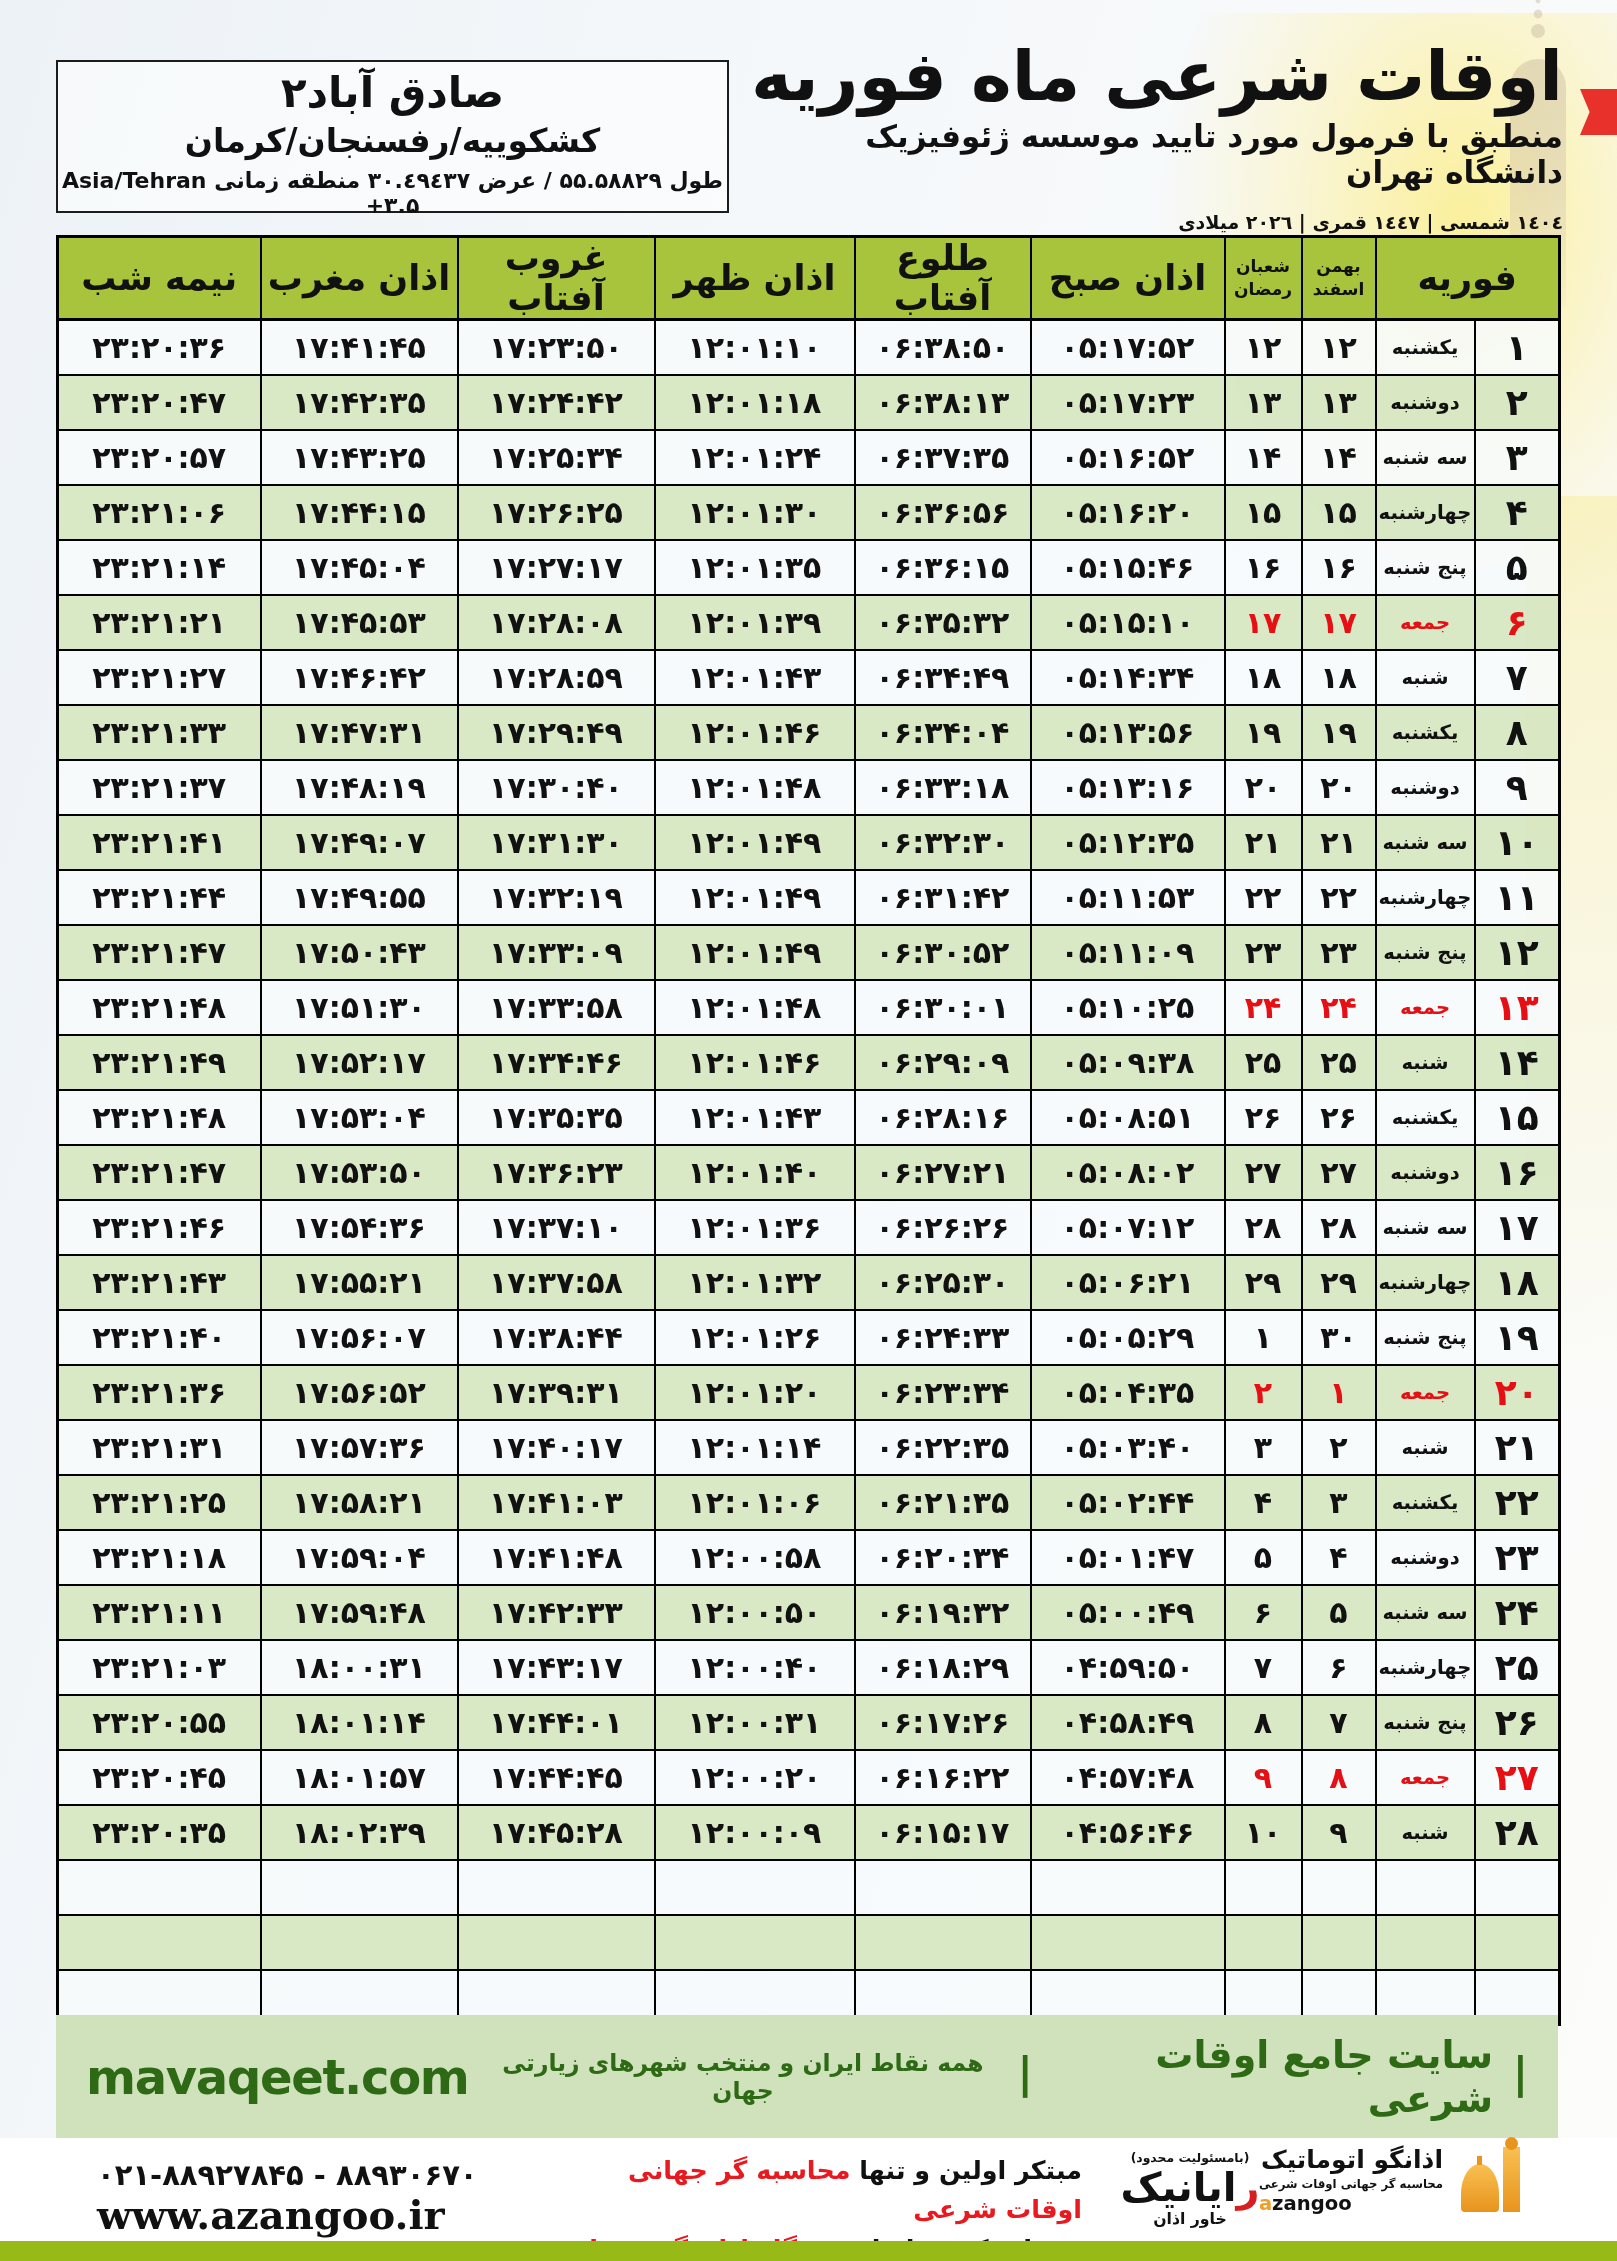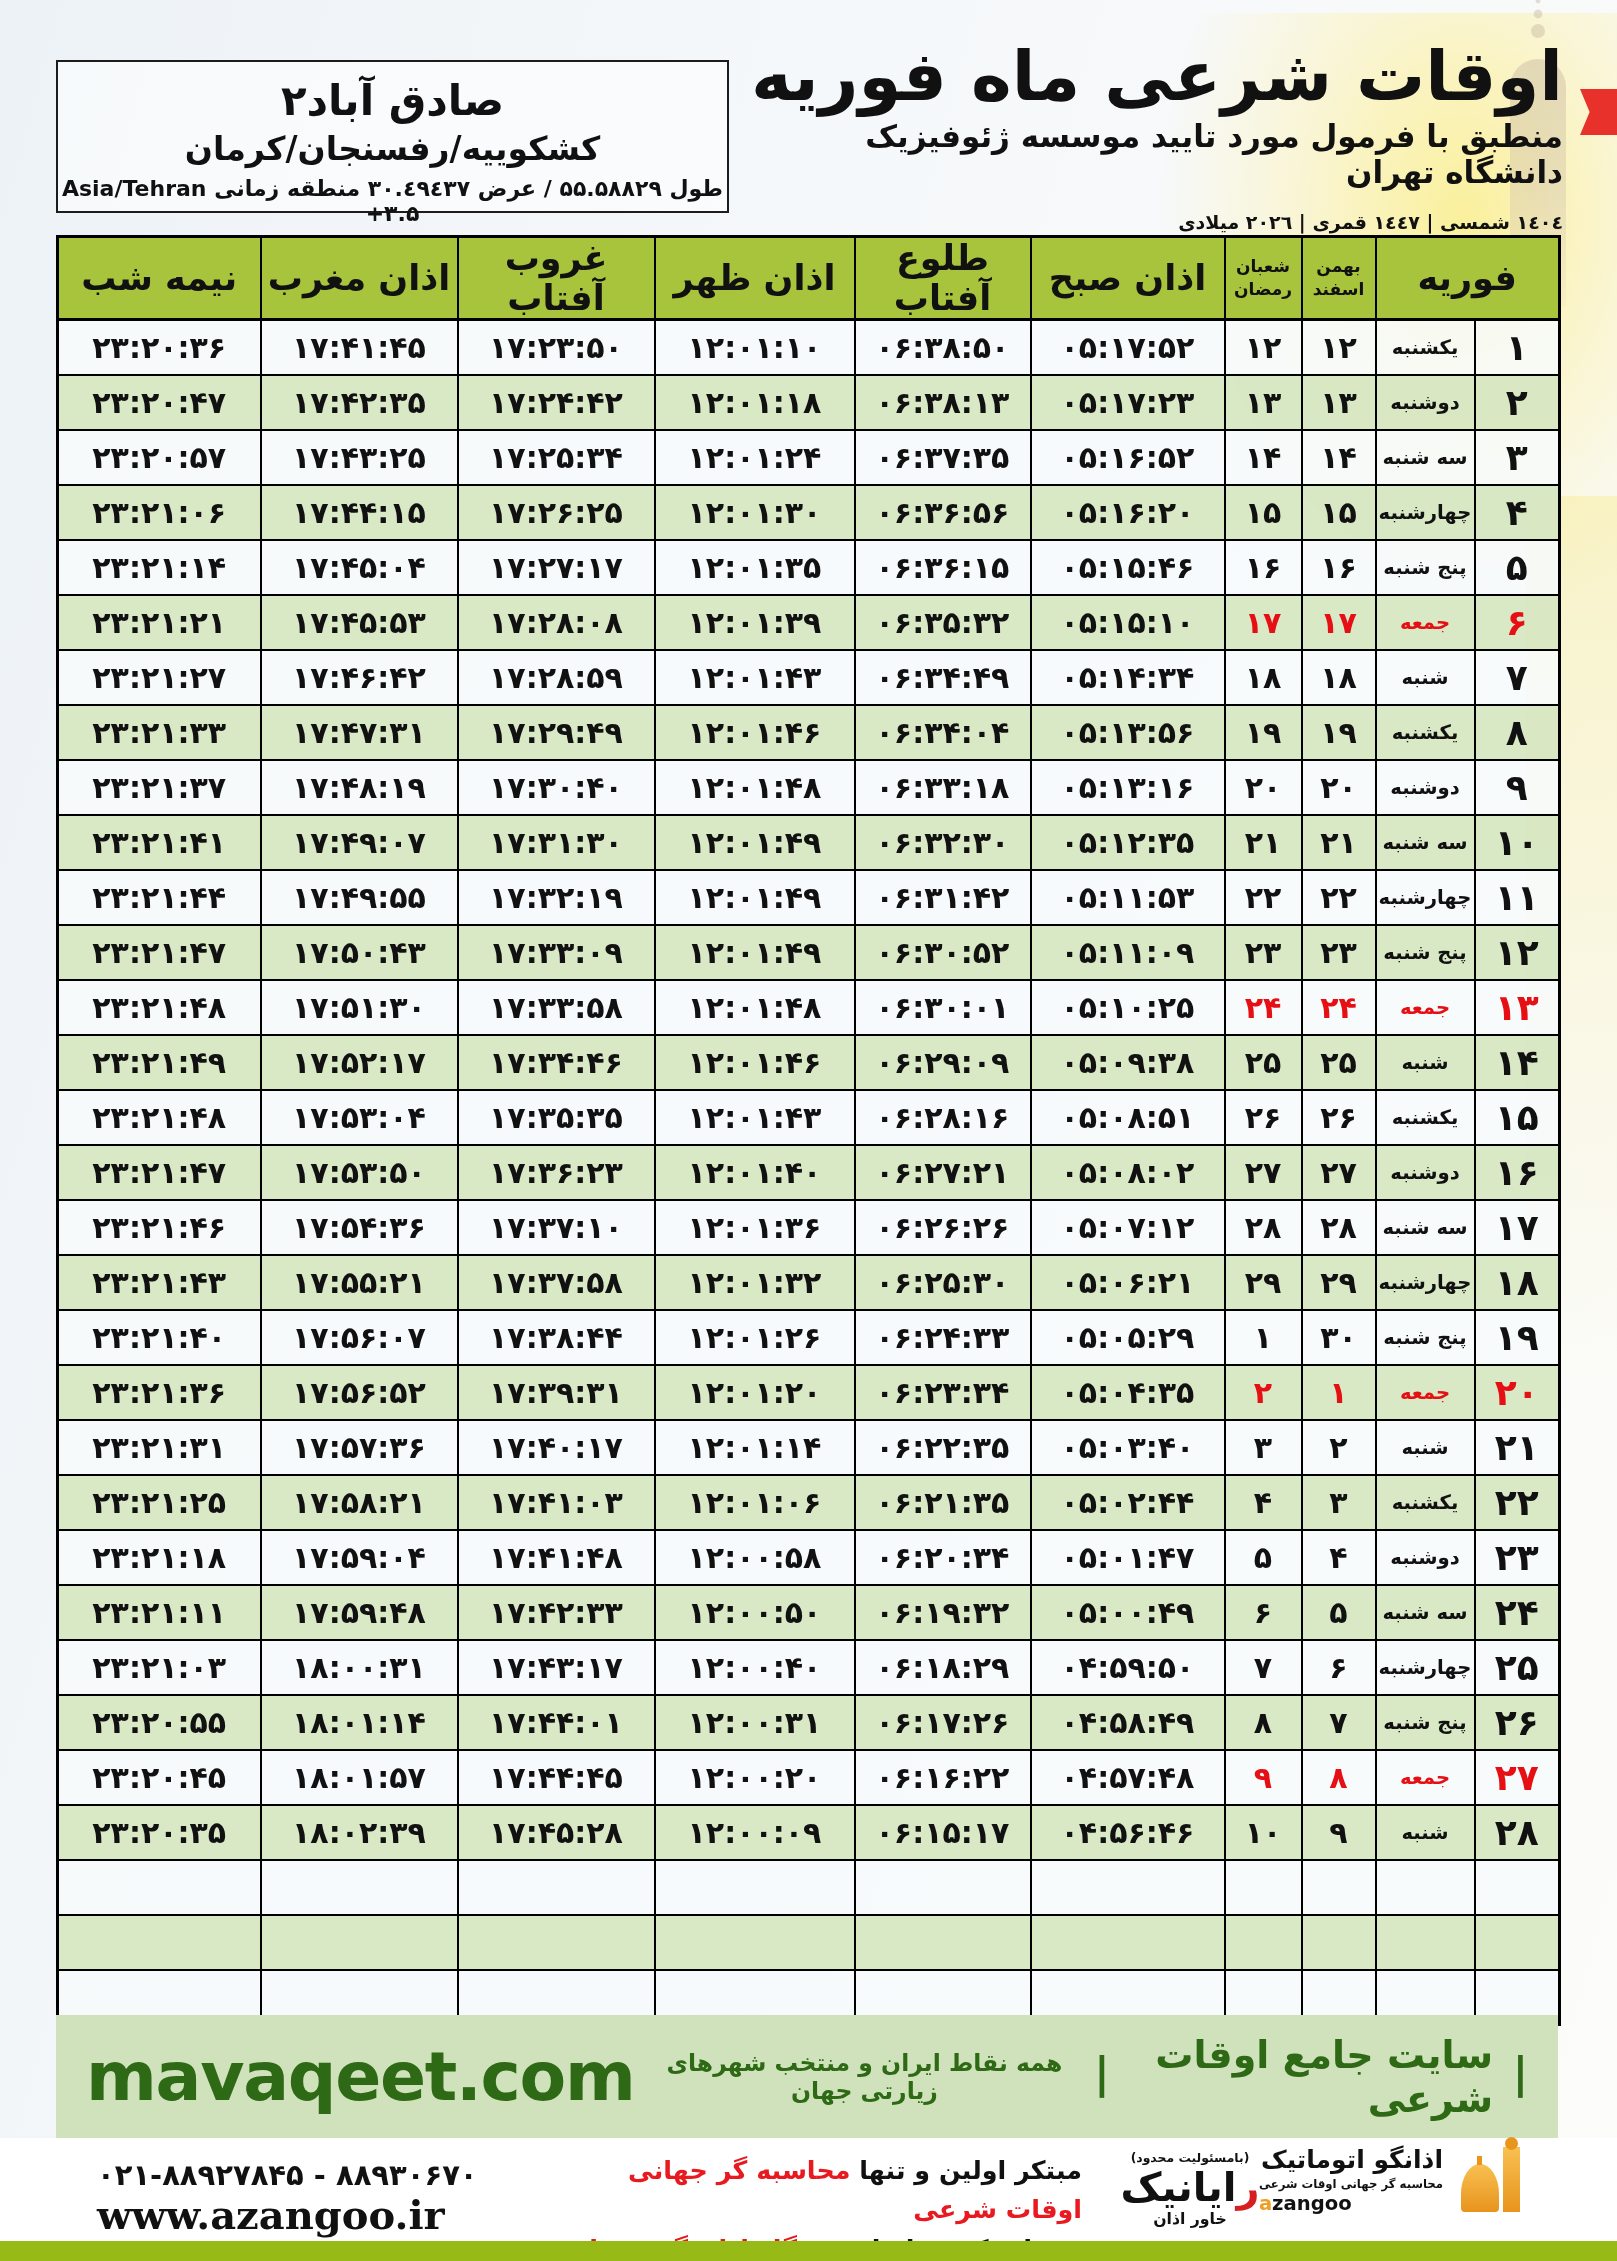--- a/index.html
+++ b/index.html
@@ -15,21 +15,21 @@
   .glow-b { position:absolute; right:0; top:496px; width:91px; height:913px; pointer-events:none;
     background:linear-gradient(180deg, rgba(248,236,160,.55), rgba(248,236,160,0)); }
   .minaret-sil { position:absolute; right:51px; top:59px; width:56px; height:248px; opacity:.35; pointer-events:none;
     background:linear-gradient(180deg,#b9a694 0%, #cdbcab 60%, rgba(205,188,171,.2) 100%); border-radius:28px 28px 0 0; }
   .minaret-sil:before { content:""; position:absolute; top:-35px; left:21px; width:14.4px; height:14.4px; border-radius:50%; background:#b9a694; box-shadow:0 -17px 0 -2.6px #b9a694, 0 -30px 0 -4.6px #b9a694; }
   .bookmark { position:absolute; right:0; top:89px; width:37px; height:46px; background:#e8312b;
     clip-path:polygon(0 0,100% 0,100% 100%,0 100%,26% 50%); }
 
   
   .loc-box { position:absolute; left:57px; top:60px; width:673px; height:153px; border:2.6px solid #1c1c1c;
-    background:rgba(255,255,255,.55); text-align:center; padding-top:13px; }
+    background:rgba(255,255,255,.55); text-align:center; padding-top:5px; }
   .loc-name { font-size:42px; font-weight:bold; line-height:1.25; }
   .loc-region { font-size:33px; font-weight:bold; line-height:1.3; }
   .loc-coords { font-size:22px; font-weight:bold; margin-top:5.2px; }
 
   
   .title-block { position:absolute; left:750px; top:38px; width:814px; }
   .main-title { font-size:69px; font-weight:bold; line-height:1.12; }
   .sub-title { font-size:31px; font-weight:bold; margin-top:2.6px; }
   .date-line { font-size:19px; font-weight:bold; margin-top:21px; }
 
@@ -53,21 +53,21 @@
   tr.friday .day-cell, tr.friday .weekday-cell, tr.friday .num-cell { color:#e50f14; }
   tr.empty td { height:55px; }
 
   
   .band { position:absolute; left:57px; top:2015px; width:1502px; height:123px; background:#cfe2bb; color:#2e6a15;
     display:flex; align-items:center; padding:0 30px; gap:19.6px; }
   .band .brand { font-size:60px; font-weight:bold; }
   .band .sep { font-size:42px; font-weight:bold; transform:translateY(-2.6px); }
   .band .tag1 { font-size:38px; font-weight:bold; }
   .band .tag2 { font-size:23.5px; font-weight:bold;text-align:center; }
-  .band .site { margin-right:auto; font-size:68px; font-weight:bold; direction:ltr; letter-spacing:-1.3px; }
+  .band .site { margin-right:auto; font-size:48px; font-weight:bold; direction:ltr; letter-spacing:-1.3px; }
 
   
   .bottom { position:absolute; left:0; top:2138px; width:1618px; height:104px; background:#fff; }
   .phones { position:absolute; left:98px; top:19.6px; font-size:29px; font-weight:bold; direction:ltr; letter-spacing:0.7px; }
   .azangoo-url { position:absolute; left:98px; top:53px; font-size:40px; font-weight:bold; direction:ltr;
     font-family:"DejaVu Serif", serif; }
   .promo { position:absolute; left:555px; top:13px; width:528px; font-size:25.4px; font-weight:bold; line-height:1.55; text-align:right; }
   .promo .red { color:#e8191f; }
 
   .rayanik { position:absolute; left:1103px; top:11.7px; width:176px; text-align:center; direction:rtl; }

